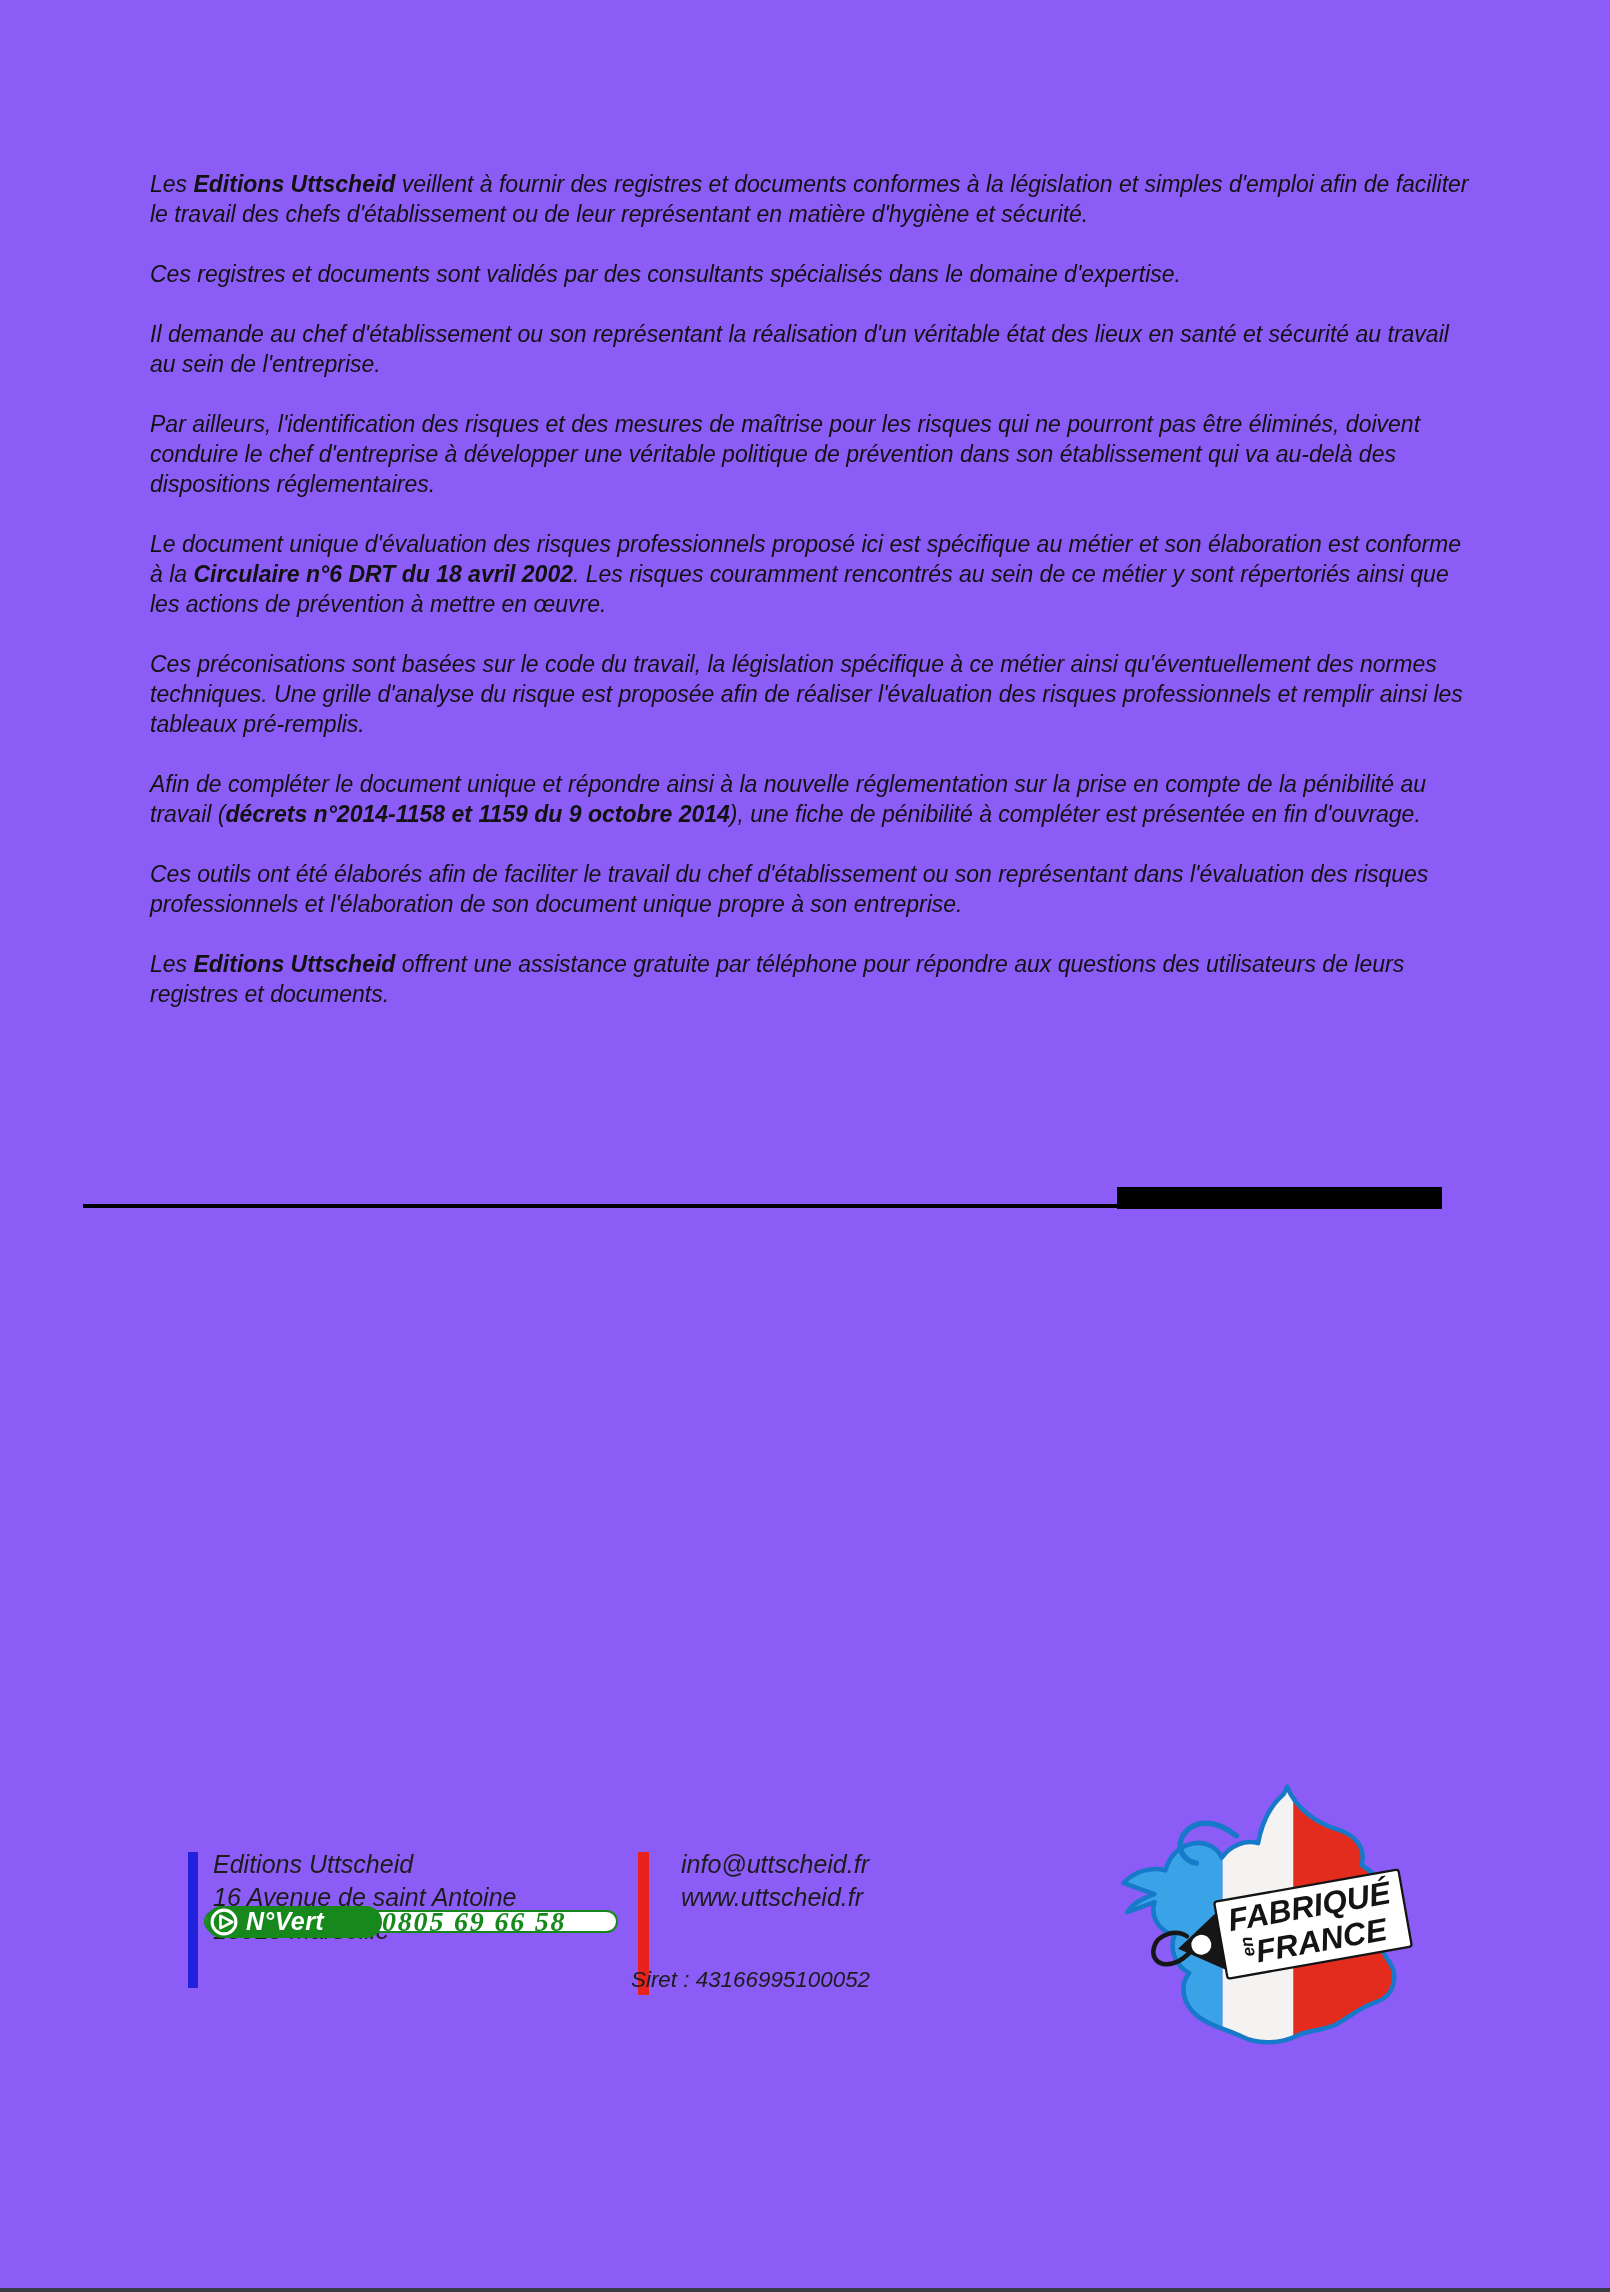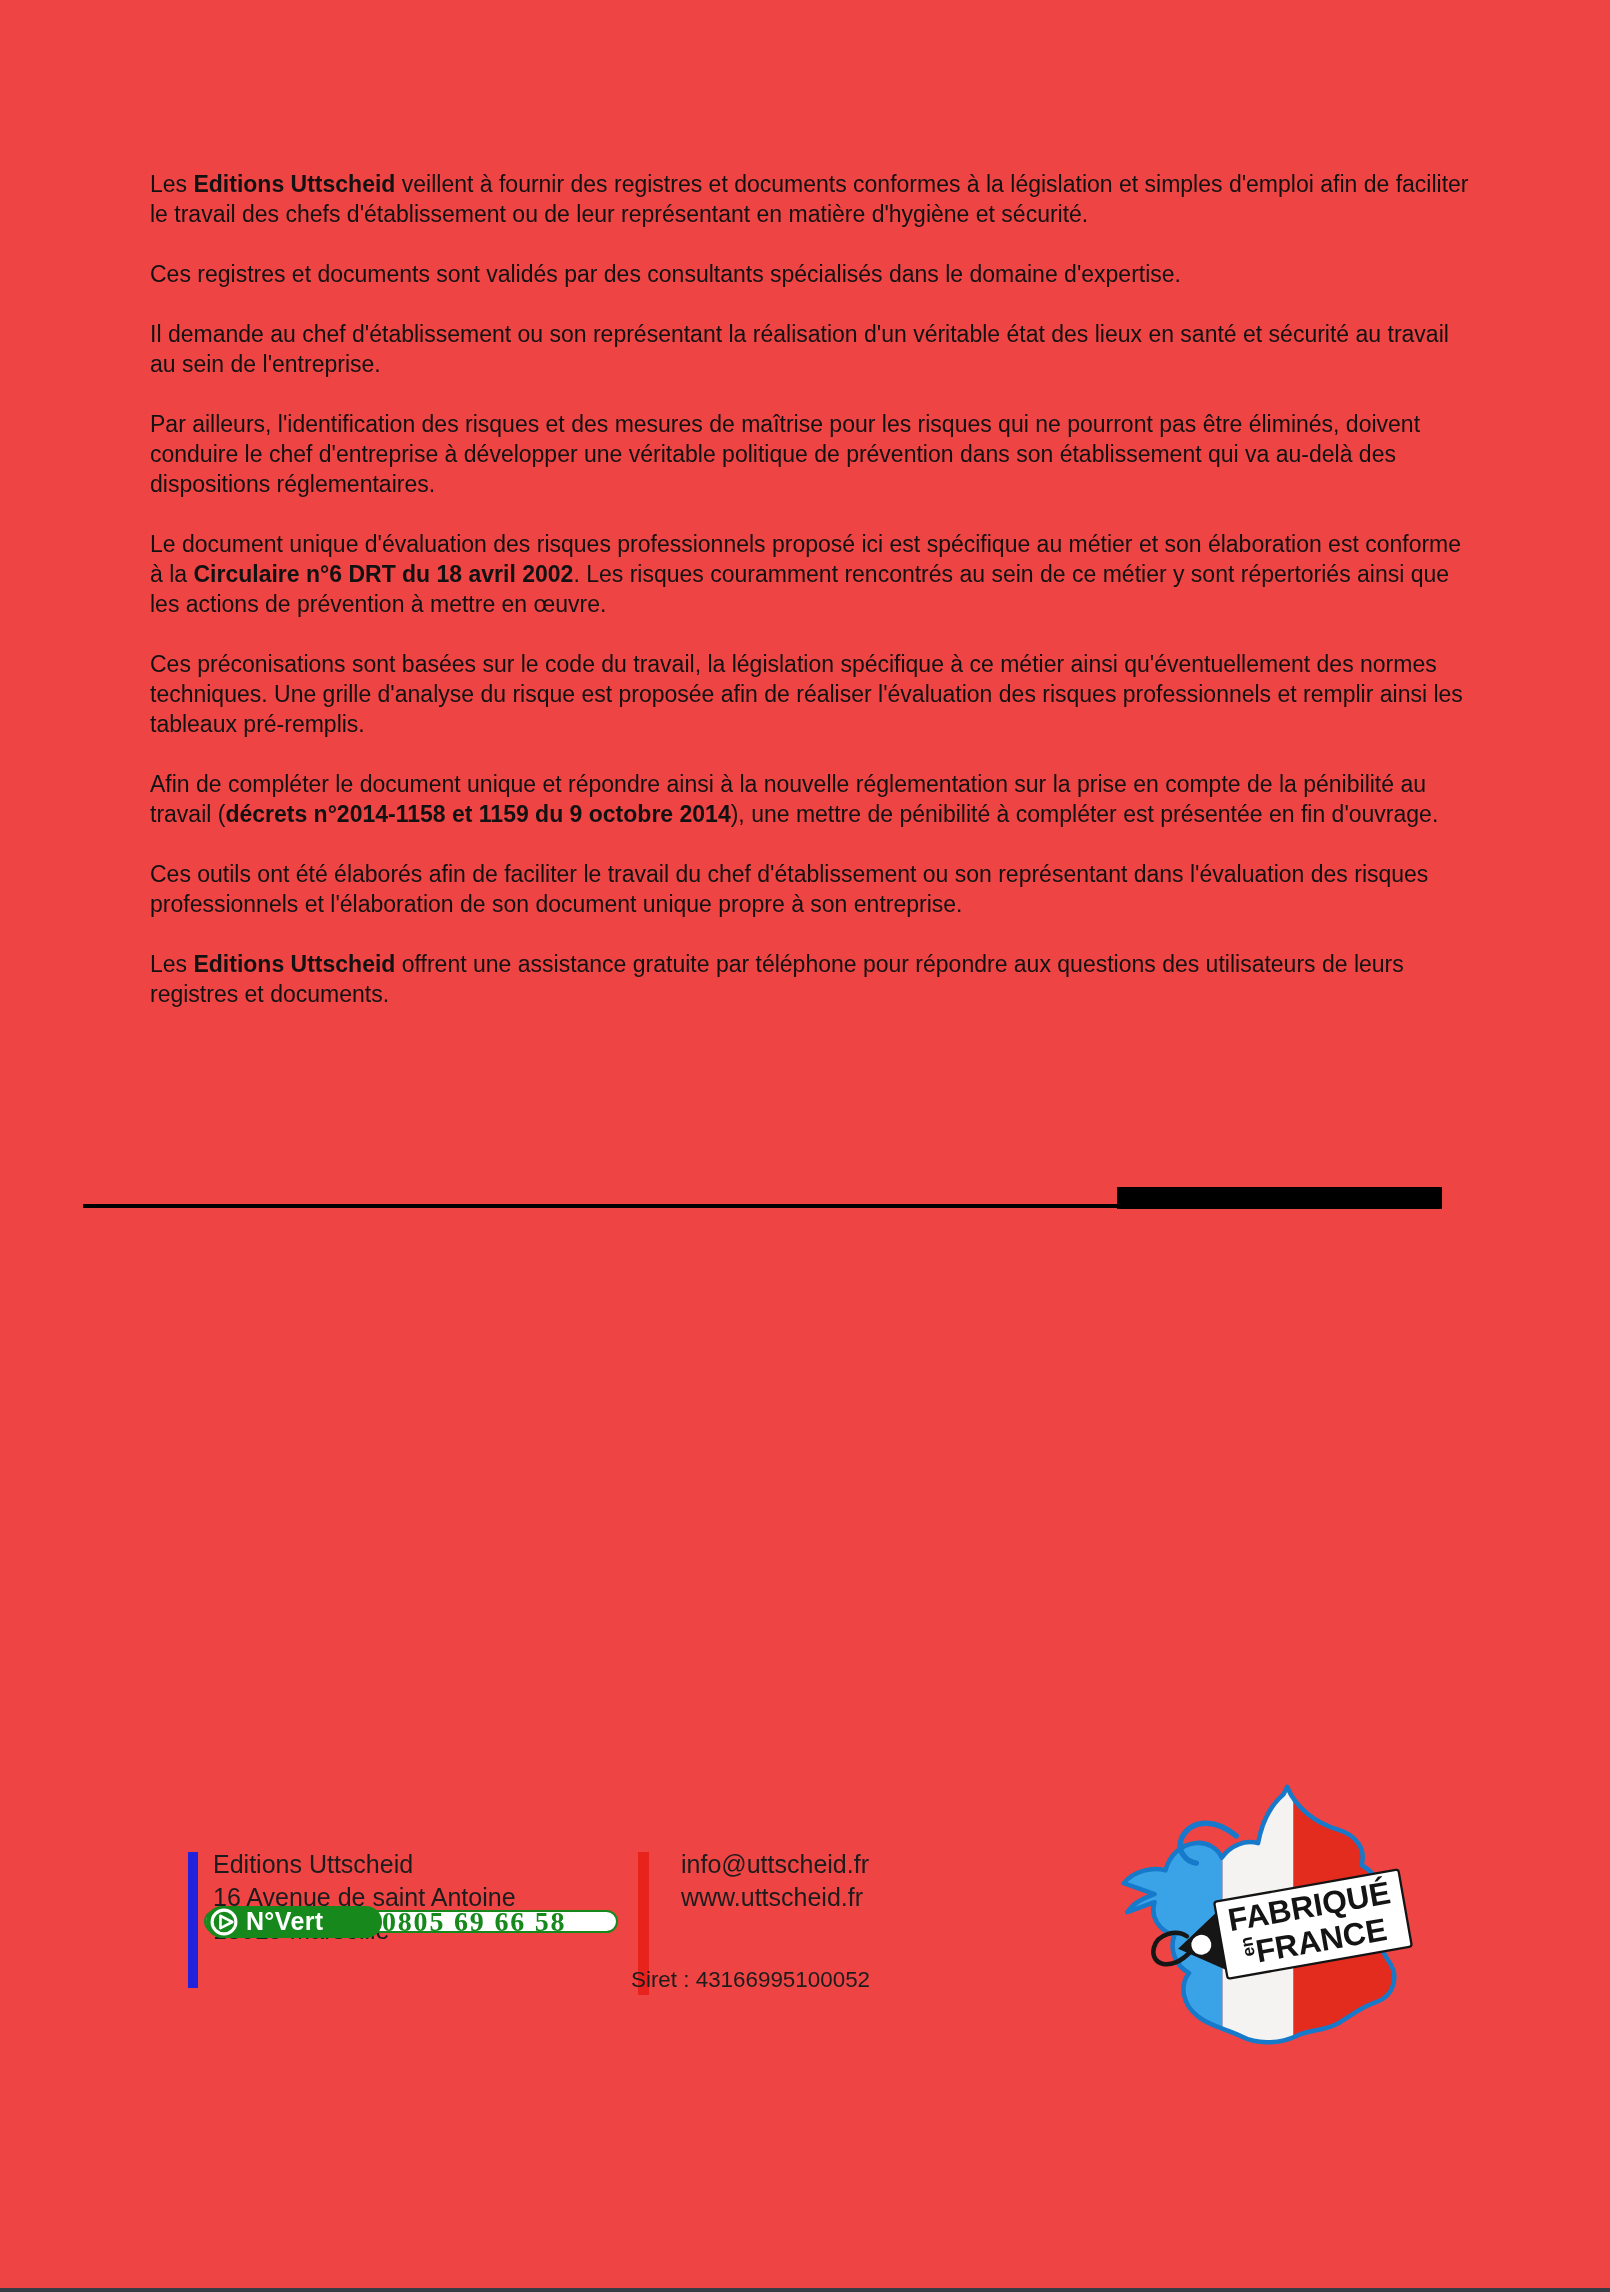--- a/index.html
+++ b/index.html
@@ -12,24 +12,25 @@
     --map-red:#e32b1e;
     --ink:#141414;
     --bottom-strip:#383d45;
   }
   *{box-sizing:border-box;}
   html,body{margin:0;padding:0;background:#888;}
   .page{
     position:relative;
     width:1610px;height:2293px;
     margin:0 auto;
-    background:#ef4444;
+    background:#8b5cf6;
     overflow:hidden;
     font-family:"Liberation Sans", sans-serif;
     color:var(--ink);
+    font-style:italic;
   }
   
   .body-text{
     position:absolute;left:150px;top:169px;width:1325px;
     font-size:23px;line-height:30px;
     color:#121212;
   }
   .body-text p{margin:0 0 30px 0;}
   .body-text .b{font-weight:700;}
   
@@ -102,21 +103,21 @@
 
 <div class="page">
 
   <div class="body-text">
       <p><span>Les </span><span class="b">Editions Uttscheid</span><span> veillent à fournir des registres et documents conformes à la législation et simples d'emploi afin de faciliter le travail des chefs d'établissement ou de leur représentant en matière d'hygiène et sécurité.</span></p>
       <p><span>Ces registres et documents sont validés par des consultants spécialisés dans le domaine d'expertise.</span></p>
       <p><span>Il demande au chef d'établissement ou son représentant la réalisation d'un véritable état des lieux en santé et sécurité au travail au sein de l'entreprise.</span></p>
       <p><span>Par ailleurs, l'identification des risques et des mesures de maîtrise pour les risques qui ne pourront pas être éliminés, doivent conduire le chef d'entreprise à développer une véritable politique de prévention dans son établissement qui va au-delà des dispositions réglementaires.</span></p>
       <p><span>Le document unique d'évaluation des risques professionnels proposé ici est spécifique au métier et son élaboration est conforme à la </span><span class="b">Circulaire n°6 DRT du 18 avril 2002</span><span>. Les risques couramment rencontrés au sein de ce métier y sont répertoriés ainsi que les actions de prévention  à mettre en œuvre.</span></p>
       <p><span>Ces préconisations sont basées sur le code du travail, la législation spécifique à ce métier ainsi qu'éventuellement des normes techniques. Une grille d'analyse du risque est proposée afin de réaliser l'évaluation des risques professionnels et remplir ainsi les tableaux pré-remplis.</span></p>
-      <p><span>Afin de compléter le document unique et répondre ainsi à la nouvelle réglementation  sur la prise en compte de la pénibilité au travail (</span><span class="b">décrets n°2014-1158 et 1159 du 9 octobre 2014</span><span>), une mettre de pénibilité à compléter est présentée en fin d'ouvrage.</span></p>
+      <p><span>Afin de compléter le document unique et répondre ainsi à la nouvelle réglementation  sur la prise en compte de la pénibilité au travail (</span><span class="b">décrets n°2014-1158 et 1159 du 9 octobre 2014</span><span>), une fiche de pénibilité à compléter est présentée en fin d'ouvrage.</span></p>
       <p><span>Ces outils ont été élaborés afin de faciliter le travail du chef d'établissement ou son représentant dans l'évaluation des risques professionnels et l'élaboration de son document unique propre à son entreprise.</span></p>
       <p><span>Les </span><span class="b">Editions Uttscheid</span><span> offrent une assistance gratuite par téléphone pour répondre aux questions des utilisateurs de leurs registres et documents.</span></p>
     </div>
 
   <div class="thin-rule"></div>
   <div class="rule-end-block"></div>
 
   <div>
     <div class="bar bar-blue"></div>
 

